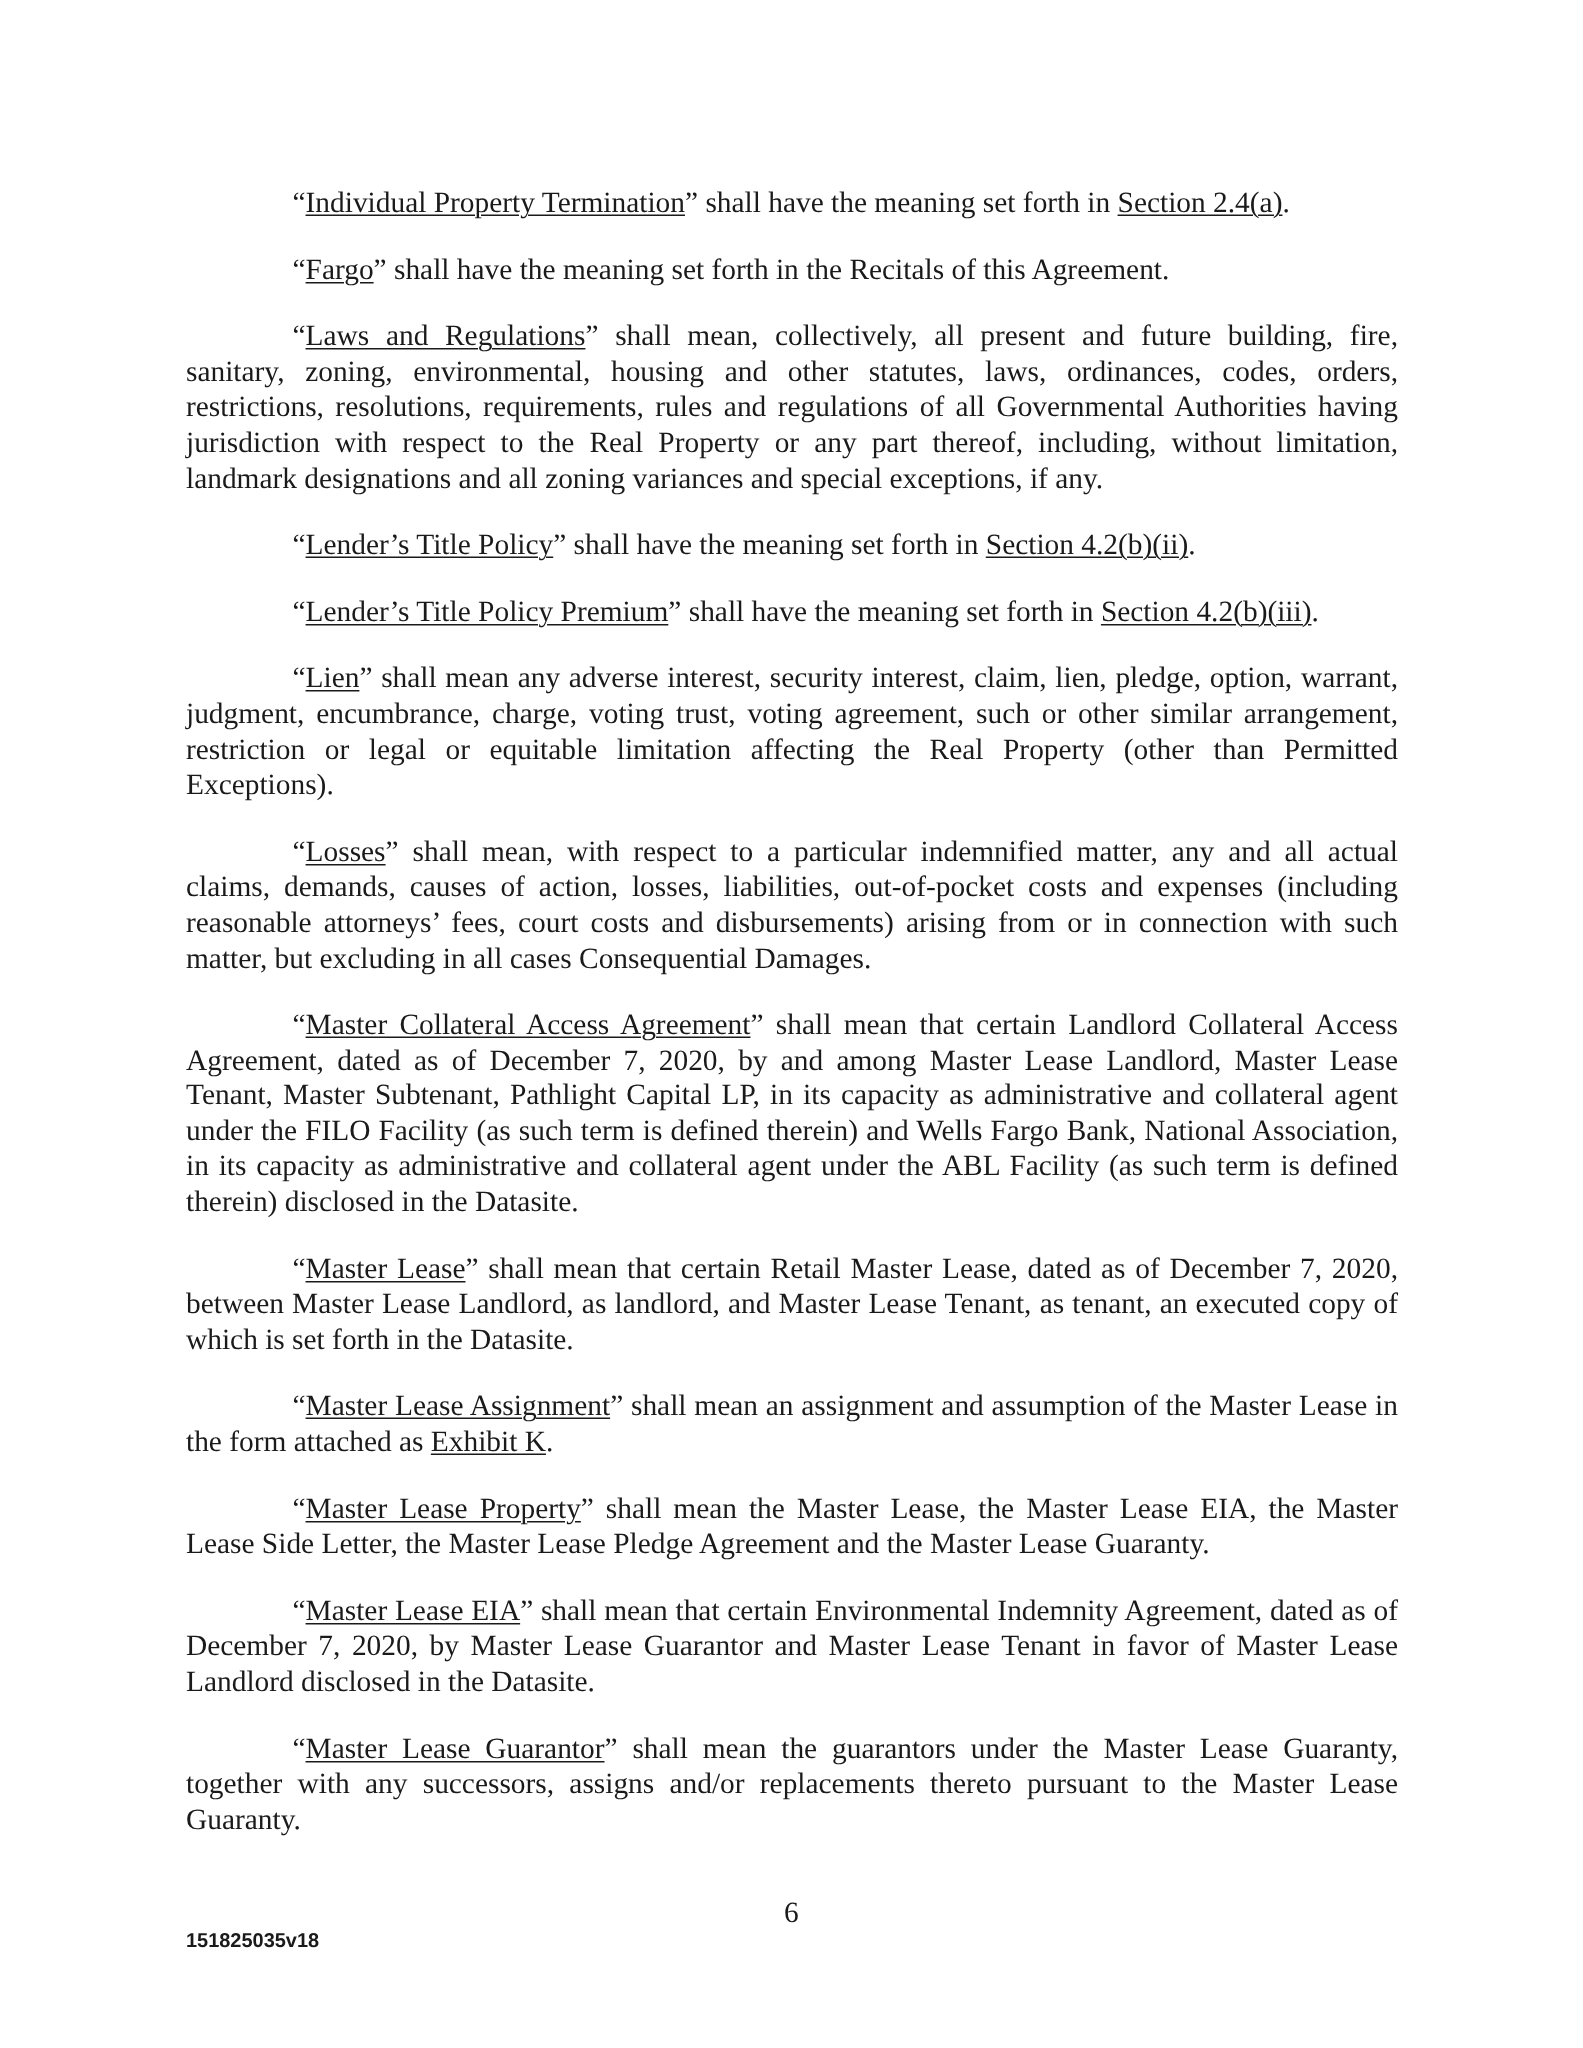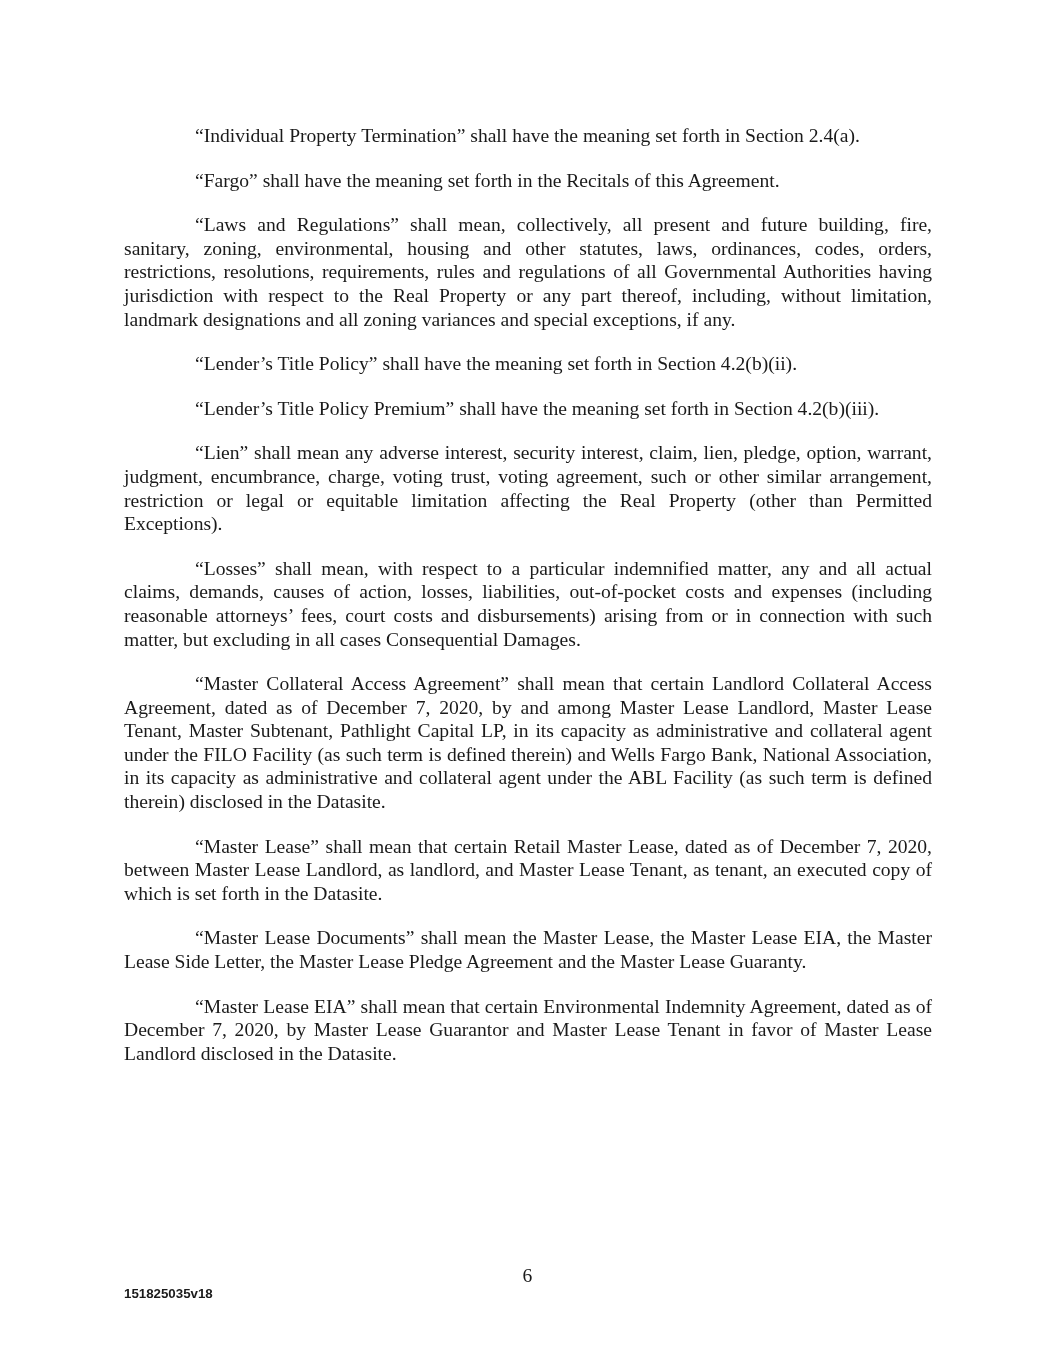--- a/index.html
+++ b/index.html
@@ -22,20 +22,21 @@
       font-family: "Liberation Serif", serif;
       font-size: 19.6px;
       line-height: 23.6px;
     }
     .para {
       margin: 0 0 21px 0;
       text-align: justify;
       text-indent: 71px;
     }
     .u {
+      text-decoration: underline;
       text-underline-offset: 2px;
       text-decoration-thickness: 1px;
     }
     .page-number {
       position: absolute;
       top: 1265px;
       left: 0;
       width: 1055px;
       text-align: center;
       font-family: "Liberation Serif", serif;
@@ -65,21 +66,23 @@
   <p class="para"><span>“</span><span class="u">Lender’s Title Policy Premium</span><span>” shall have the meaning set forth in </span><span class="u">Section 4.2(b)(iii)</span><span>.</span></p>
 
   <p class="para"><span>“</span><span class="u">Lien</span><span>” shall mean any adverse interest, security interest, claim, lien, pledge, option, warrant, judgment, encumbrance, charge, voting trust, voting agreement, such or other similar arrangement, restriction or legal or equitable limitation affecting the Real Property (other than Permitted Exceptions).</span></p>
 
   <p class="para"><span>“</span><span class="u">Losses</span><span>” shall mean, with respect to a particular indemnified matter, any and all actual claims, demands, causes of action, losses, liabilities, out-of-pocket costs and expenses (including reasonable attorneys’ fees, court costs and disbursements) arising from or in connection with such matter, but excluding in all cases Consequential Damages.</span></p>
 
   <p class="para"><span>“</span><span class="u">Master Collateral Access Agreement</span><span>” shall mean that certain Landlord Collateral Access Agreement, dated as of December 7, 2020, by and among Master Lease Landlord, Master Lease Tenant, Master Subtenant, Pathlight Capital LP, in its capacity as administrative and collateral agent under the FILO Facility (as such term is defined therein) and Wells Fargo Bank, National Association, in its capacity as administrative and collateral agent under the ABL Facility (as such term is defined therein) disclosed in the Datasite.</span></p>
 
   <p class="para"><span>“</span><span class="u">Master Lease</span><span>” shall mean that certain Retail Master Lease, dated as of December 7, 2020, between Master Lease Landlord, as landlord, and Master Lease Tenant, as tenant, an executed copy of which is set forth in the Datasite.</span></p>
 
+  <p class="para"><span>“</span><span class="u">Master Lease Assignment</span><span>” shall mean an assignment and assumption of the Master Lease in the form attached as </span><span class="u">Exhibit K</span><span>.</span></p>
 
-  <p class="para"><span>“</span><span class="u">Master Lease Documents</span><span>” shall mean the Master Lease, the Master Lease EIA, the Master Lease Side Letter, the Master Lease Pledge Agreement and the Master Lease Guaranty.</span></p>
+  <p class="para"><span>“</span><span class="u">Master Lease Property</span><span>” shall mean the Master Lease, the Master Lease EIA, the Master Lease Side Letter, the Master Lease Pledge Agreement and the Master Lease Guaranty.</span></p>
 
   <p class="para"><span>“</span><span class="u">Master Lease EIA</span><span>” shall mean that certain Environmental Indemnity Agreement, dated as of December 7, 2020, by Master Lease Guarantor and Master Lease Tenant in favor of Master Lease Landlord disclosed in the Datasite.</span></p>
 
+  <p class="para"><span>“</span><span class="u">Master Lease Guarantor</span><span>” shall mean the guarantors under the Master Lease Guaranty, together with any successors, assigns and/or replacements thereto pursuant to the Master Lease Guaranty.</span></p>
 </div>
 
 <div class="page-number">6</div>
 <div class="doc-id">151825035v18</div>
 
 </body></html>

